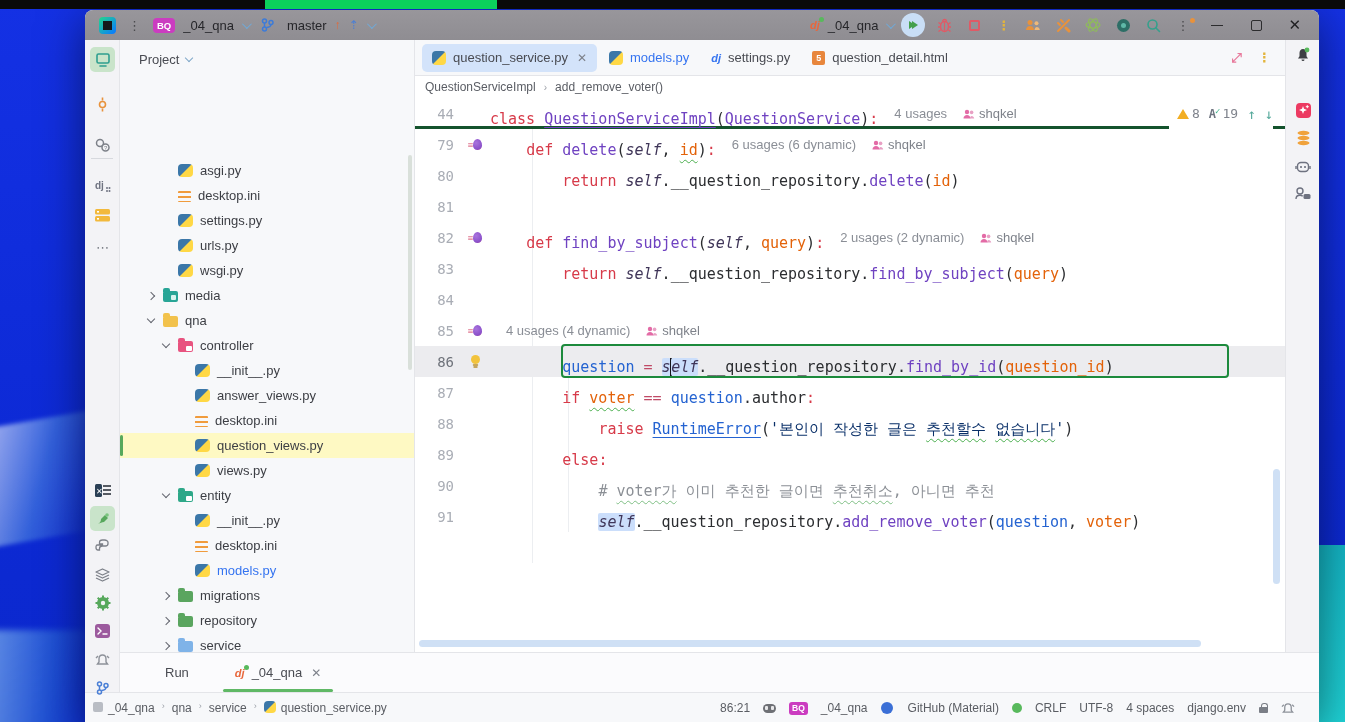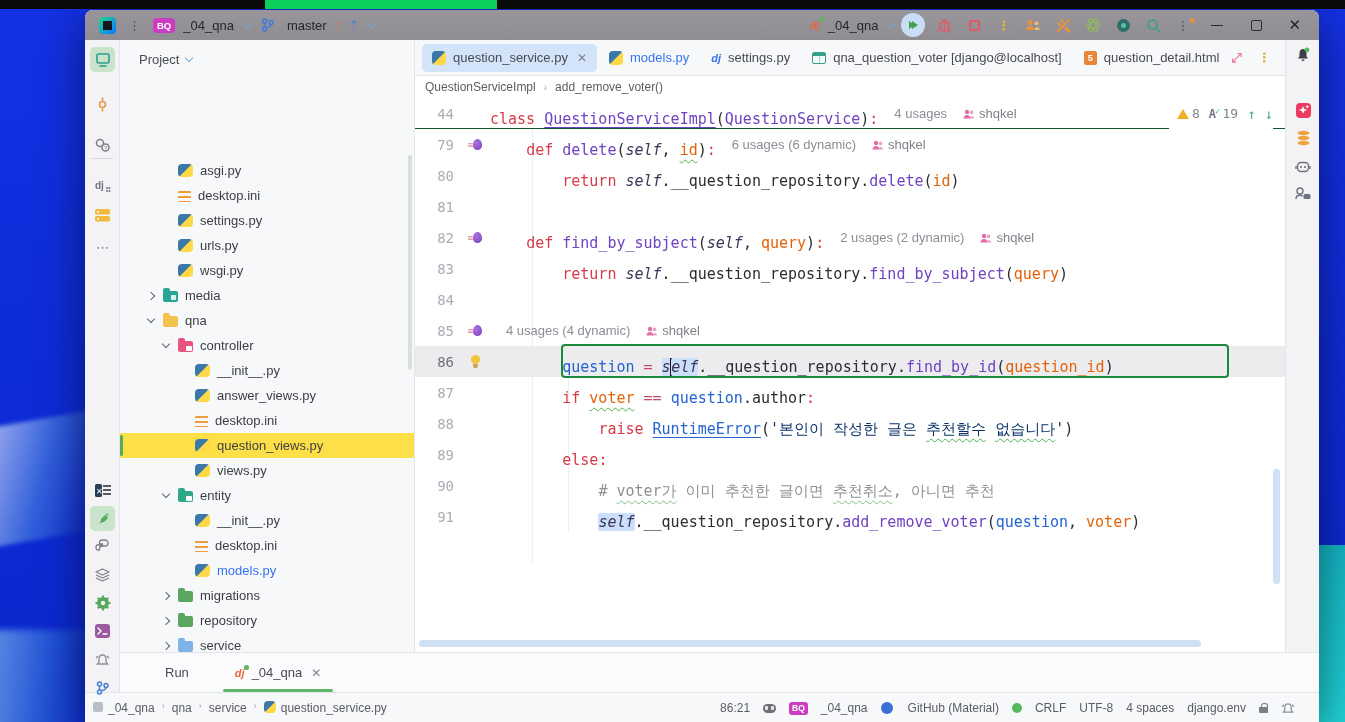--- a/index.html
+++ b/index.html
@@ -47,21 +47,21 @@
 
   .content { flex:1; display:flex; flex-direction:column; min-width:0; }
   .toprow { flex:1; display:flex; min-height:0; }
 
   
   .project { width:295px; flex:none; background:#f7f8fa; border-right:1px solid #e4e5e9; position:relative; overflow:hidden; }
   .proj-head { height:38px; display:flex; align-items:center; padding-left:19px; gap:7px; font-size:13px; color:#494b52; }
   .proj-chev { width:6px; height:6px; border-right:1.5px solid #7fa8c8; border-bottom:1.5px solid #7fa8c8; transform:rotate(45deg); margin-top:-3px; }
   .tree { position:absolute; top:78px; left:0; right:0; }
   .trow { height:25px; display:flex; align-items:center; font-size:13px; color:#3c3e44; position:relative; }
-  .trow.sel { background:#fde047; }
+  .trow.sel { background:#fef9c3; }
   .trow.sel::before { content:""; position:absolute; left:0; top:2px; bottom:2px; width:3px; background:#57a85c; border-radius:2px; }
   .trow.mod .tlabel { color:#3574f0; }
   .tchev { width:6px; height:6px; border-right:1.5px solid #63666e; border-bottom:1.5px solid #63666e; flex:none; }
   .tchev.right { transform:rotate(-45deg); }
   .tchev.down { transform:rotate(45deg); margin-top:-3px; }
   .ti { width:15px; height:13px; border-radius:2px; position:relative; flex:none; margin-right:7px; }
   .ti.python { background:linear-gradient(135deg,#3b77a8 49%,#ffd845 51%); border-radius:4px; }
   .ti.ini { height:11px; width:13px; margin-top:1px; background:repeating-linear-gradient(#f09b3c 0 2px,rgba(0,0,0,0) 2px 5px); border-radius:1px; }
   .folder { height:11px; margin-top:2px; border-radius:2px; }
   .folder::before { content:""; position:absolute; top:-3px; left:0; width:7px; height:4px; background:inherit; border-radius:2px 2px 0 0; }
@@ -87,21 +87,21 @@
   .tableico { width:14px; height:12px; flex:none; border:1.5px solid #35a08c; border-radius:2px; background:linear-gradient(#35a08c 3px, transparent 3px), linear-gradient(90deg, transparent 6px,#9fd3c8 6px,#9fd3c8 7.5px,transparent 7.5px); }
   .htmlico { width:13px; height:14px; flex:none; background:#e8863c; border-radius:2px; color:#fff; font-size:9px; font-weight:bold; display:flex; align-items:center; justify-content:center; }
   .tab-right { margin-left:auto; display:flex; align-items:center; gap:14px; padding-right:10px; }
   .expandico { color:#e87a9c; font-size:13px; font-weight:bold; letter-spacing:-2px; }
 
   .bcrow { height:22px; flex:none; display:flex; align-items:center; padding-left:10px; gap:8px; font-size:12px; color:#5a5d64; background:#fff; }
   .bc-sep { color:#9ca0a8; font-size:10px; }
 
   
   .codefont { font-family:"DejaVu Sans Mono","Liberation Mono",monospace; font-size:15px; }
-  .sticky { height:31px; flex:none; border-bottom:1px solid #14532d; position:relative; background:#fff; }
+  .sticky { height:31px; flex:none; border-bottom:3px solid #14532d; position:relative; background:#fff; }
   .codearea { flex:1; position:relative; overflow:hidden; background:#fff; }
   .code-line { height:31px; display:flex; align-items:center; position:relative; }
   .code-line.current { background:#ececef; }
   .ln { width:45px; flex:none; text-align:right; color:#a9adb5; font-size:14px; font-family:"DejaVu Sans Mono",monospace; padding-right:6px; }
   .current .ln { color:#6e727a; }
   .gut { width:30px; flex:none; display:flex; align-items:center; justify-content:center; gap:1px; }
   pre.code { white-space:pre; line-height:31px;margin-top:12px; }
   .hint { font-family:"Liberation Sans","DejaVu Sans",sans-serif; font-size:13px; color:#8a8e96; margin-left:16px; white-space:nowrap; }
   .auth { font-family:"Liberation Sans","DejaVu Sans",sans-serif; font-size:13px; color:#7e828a; margin-left:16px; display:inline-flex; align-items:center; gap:4px; white-space:nowrap; }
   .kw { color:#d73a49; } .op { color:#c04a66; }
@@ -445,24 +445,20 @@
               </div>
               <div class="tab mod">
                 <span class="pyico"></span>
                 <span class="tab-label">models.py</span>
               </div>
               <div class="tab">
                 <span class="djico">dj</span>
                 <span class="tab-label">settings.py</span>
               </div>
               <div class="tab">
-                <span class="tableico"></span>
-                <span class="tab-label">qna_question_voter [django@localhost]</span>
-              </div>
-              <div class="tab">
                 <span class="htmlico">5</span>
                 <span class="tab-label">question_detail.html</span>
               </div>
               <div class="tab-right">
                 <span class="expandico">⤢</span>
                 <span class="kebab kebab-y">⋮</span>
               </div>
             </div>
 
             <div class="bcrow">

